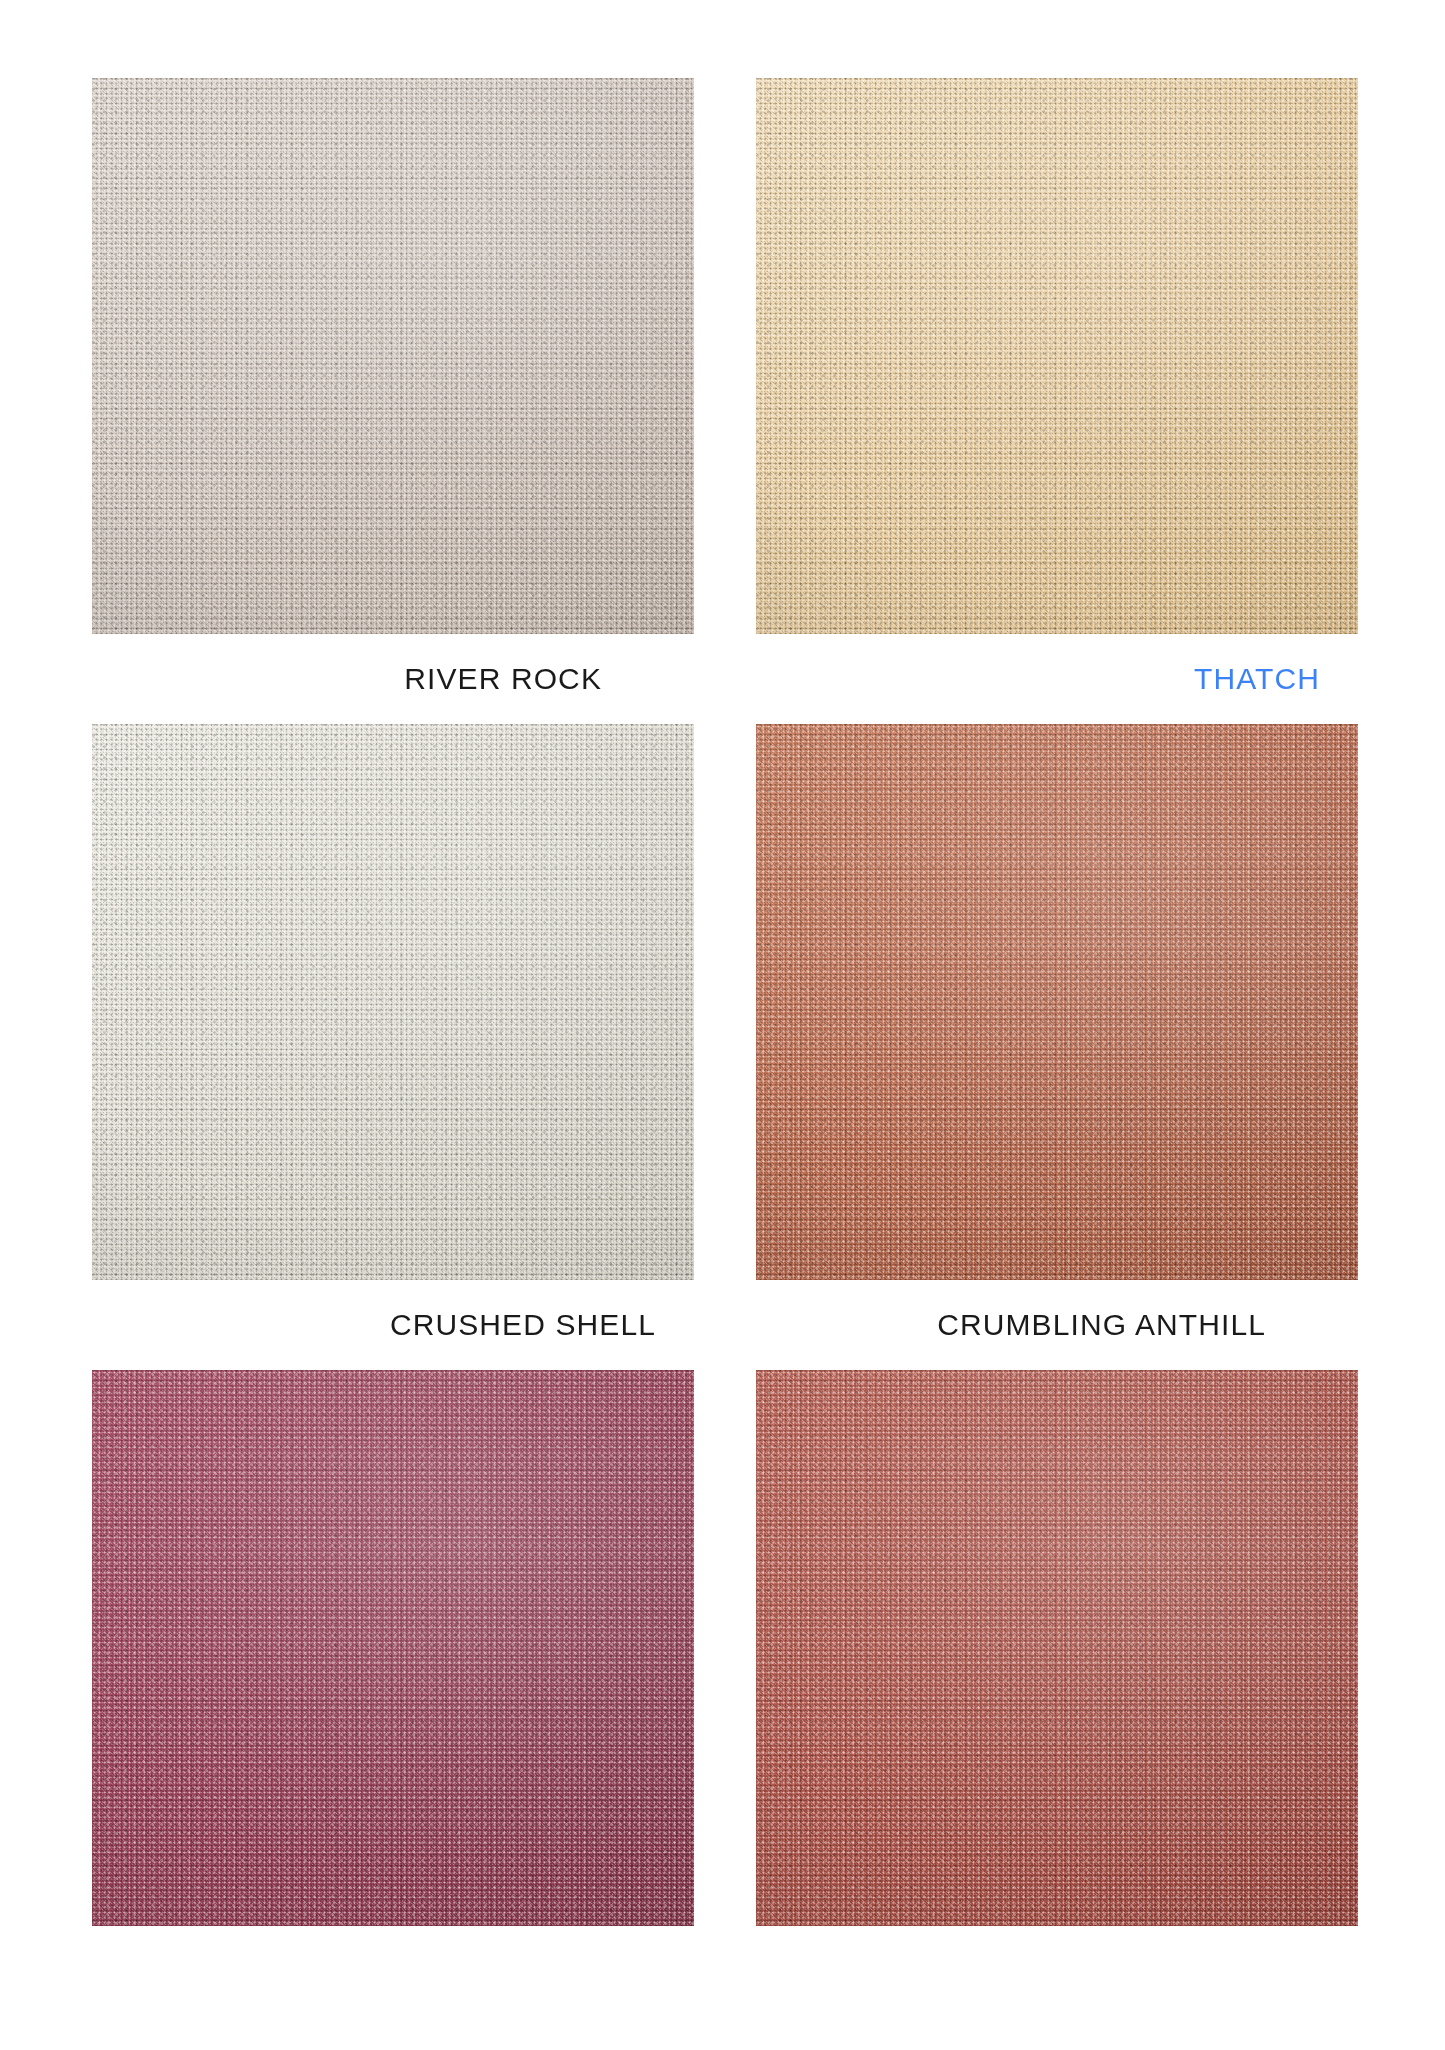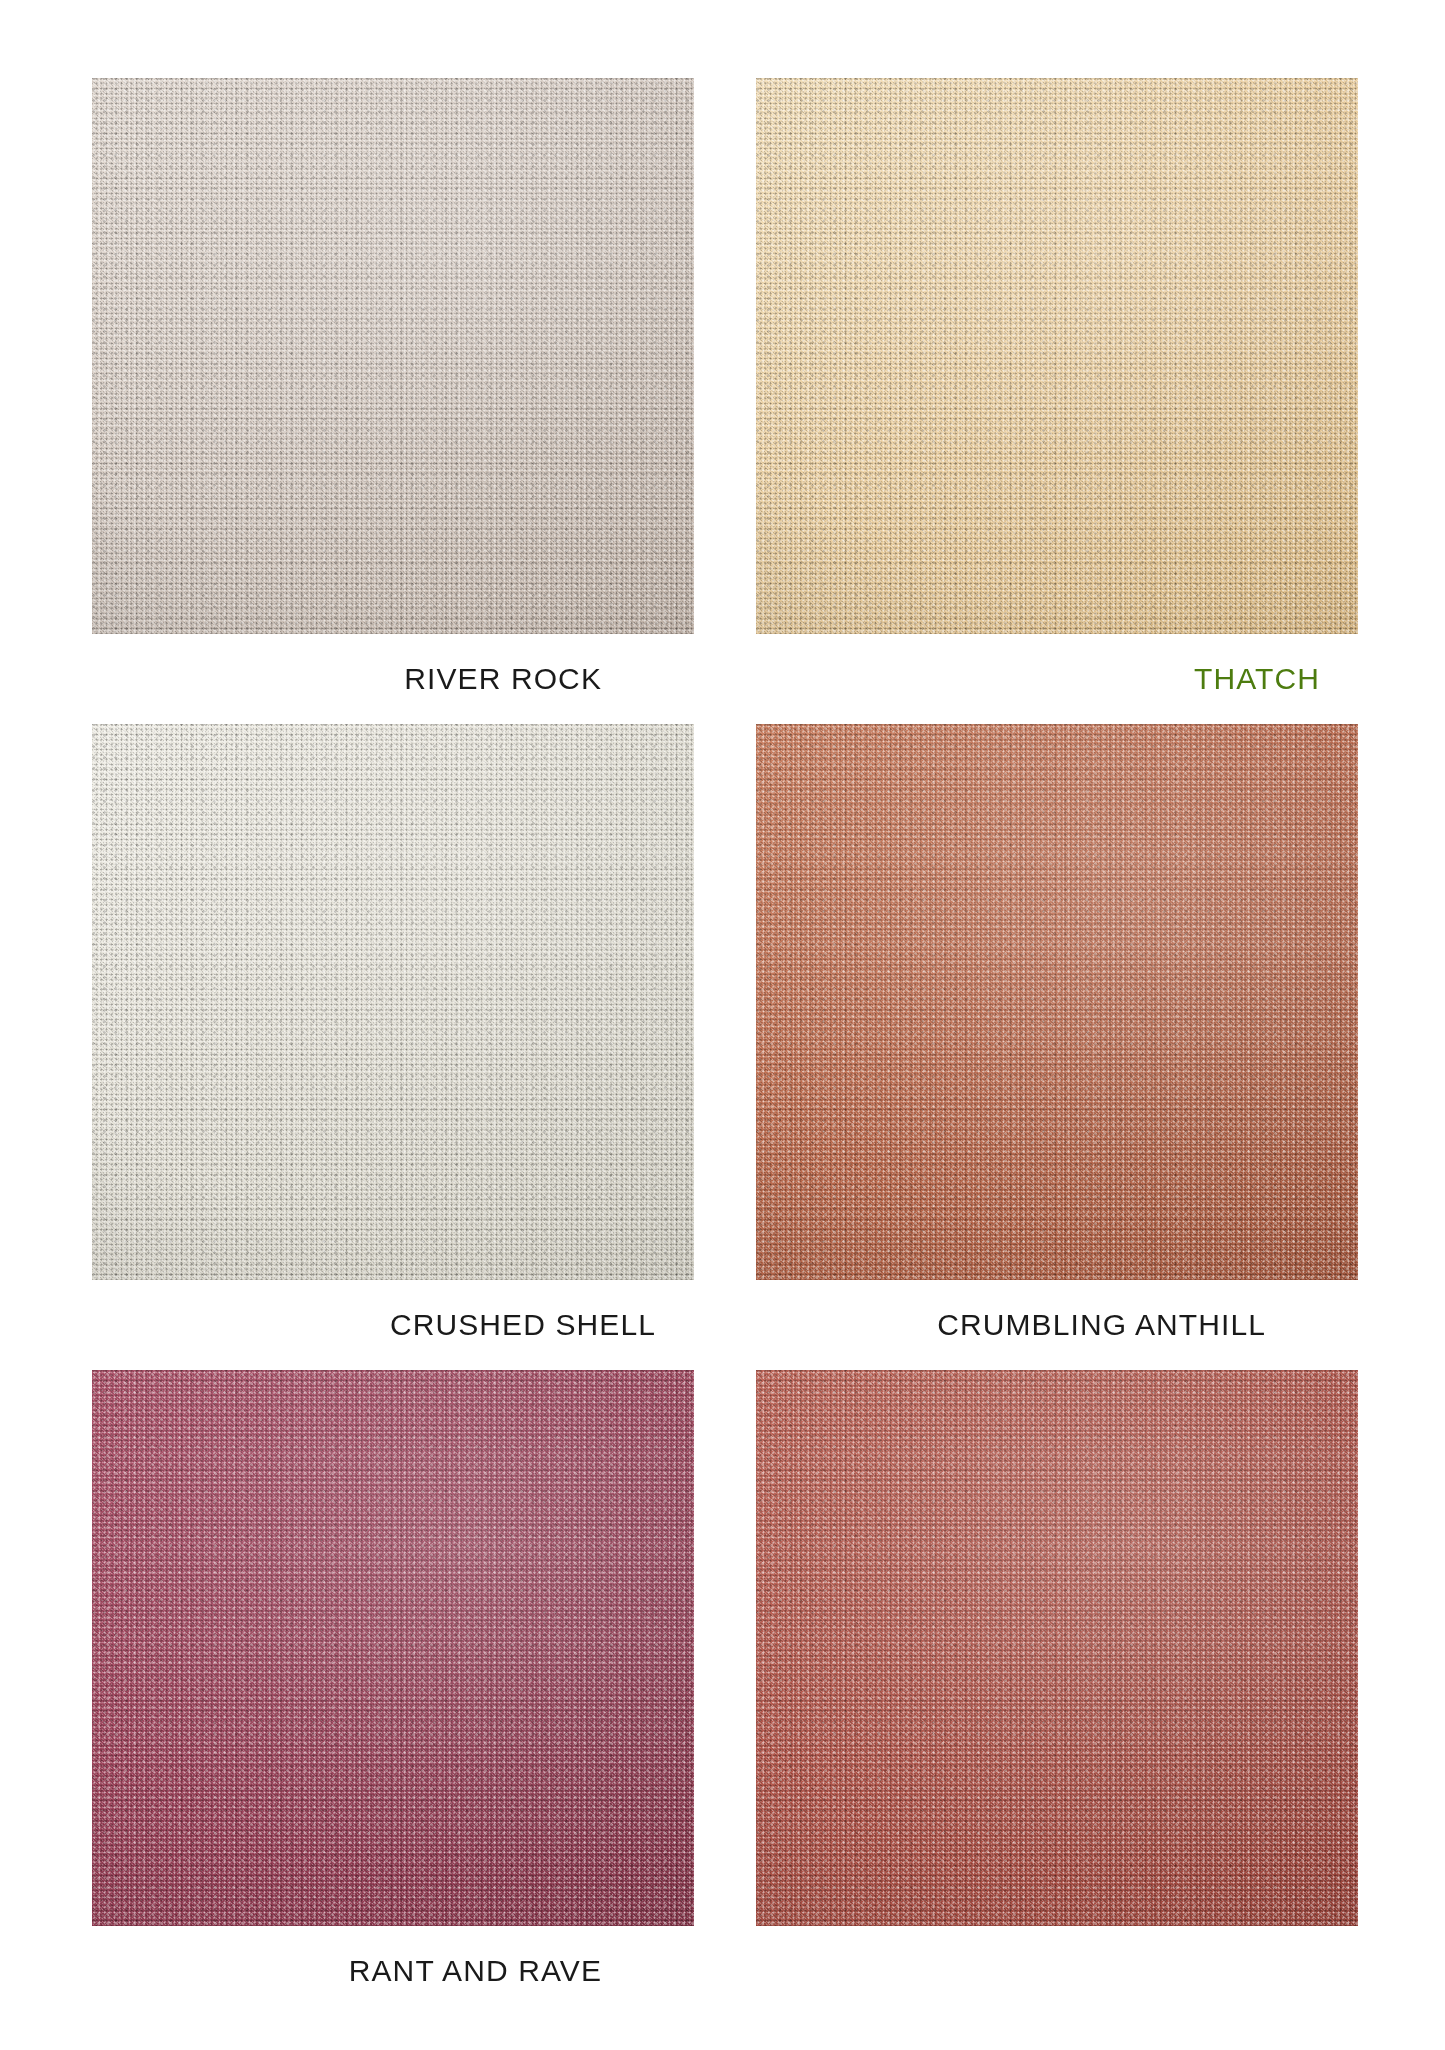--- a/index.html
+++ b/index.html
@@ -145,21 +145,21 @@
       <div class="swatch-label" style="color: rgb(26, 26, 26);">RIVER ROCK</div>
     </div>
 
     <div class="swatch-cell col-right">
       <div class="swatch-chip" style="background-color: rgb(236, 208, 161); background-image: linear-gradient(134deg, rgb(243, 223, 186) 0%, rgb(236, 208, 161) 45%, rgb(220, 187, 134) 100%);">
         <div class="grain grain-c"></div>
         <div class="grain grain-a"></div>
         <div class="grain grain-b"></div>
         <div class="sheen"></div>
       </div>
-      <div class="swatch-label" style="color: #4d7c0f;">THATCH</div>
+      <div class="swatch-label" style="color: #3b82f6;">THATCH</div>
     </div>
 
     <div class="swatch-cell col-right">
       <div class="swatch-chip" style="background-color: rgb(227, 224, 213); background-image: linear-gradient(134deg, rgb(239, 237, 229) 0%, rgb(227, 224, 213) 45%, rgb(210, 207, 195) 100%);">
         <div class="grain grain-c"></div>
         <div class="grain grain-a"></div>
         <div class="grain grain-b"></div>
         <div class="sheen"></div>
       </div>
       <div class="swatch-label" style="color: rgb(26, 26, 26);">CRUSHED SHELL</div>
@@ -175,21 +175,20 @@
       <div class="swatch-label" style="color: rgb(26, 26, 26);">CRUMBLING ANTHILL</div>
     </div>
 
     <div class="swatch-cell col-left">
       <div class="swatch-chip" style="background-color: rgb(156, 65, 89); background-image: linear-gradient(134deg, rgb(172, 80, 104) 0%, rgb(156, 65, 89) 45%, rgb(136, 55, 76) 100%);">
         <div class="grain grain-c"></div>
         <div class="grain grain-a"></div>
         <div class="grain grain-b"></div>
         <div class="sheen"></div>
       </div>
-      <div class="swatch-label" style="color: rgb(26, 26, 26);">RANT AND RAVE</div>
     </div>
 
     <div class="swatch-cell col-right">
       <div class="swatch-chip" style="background-color: rgb(177, 84, 73); background-image: linear-gradient(134deg, rgb(190, 100, 87) 0%, rgb(177, 84, 73) 45%, rgb(157, 70, 61) 100%);">
         <div class="grain grain-c"></div>
         <div class="grain grain-a"></div>
         <div class="grain grain-b"></div>
         <div class="sheen"></div>
       </div>
     </div>

